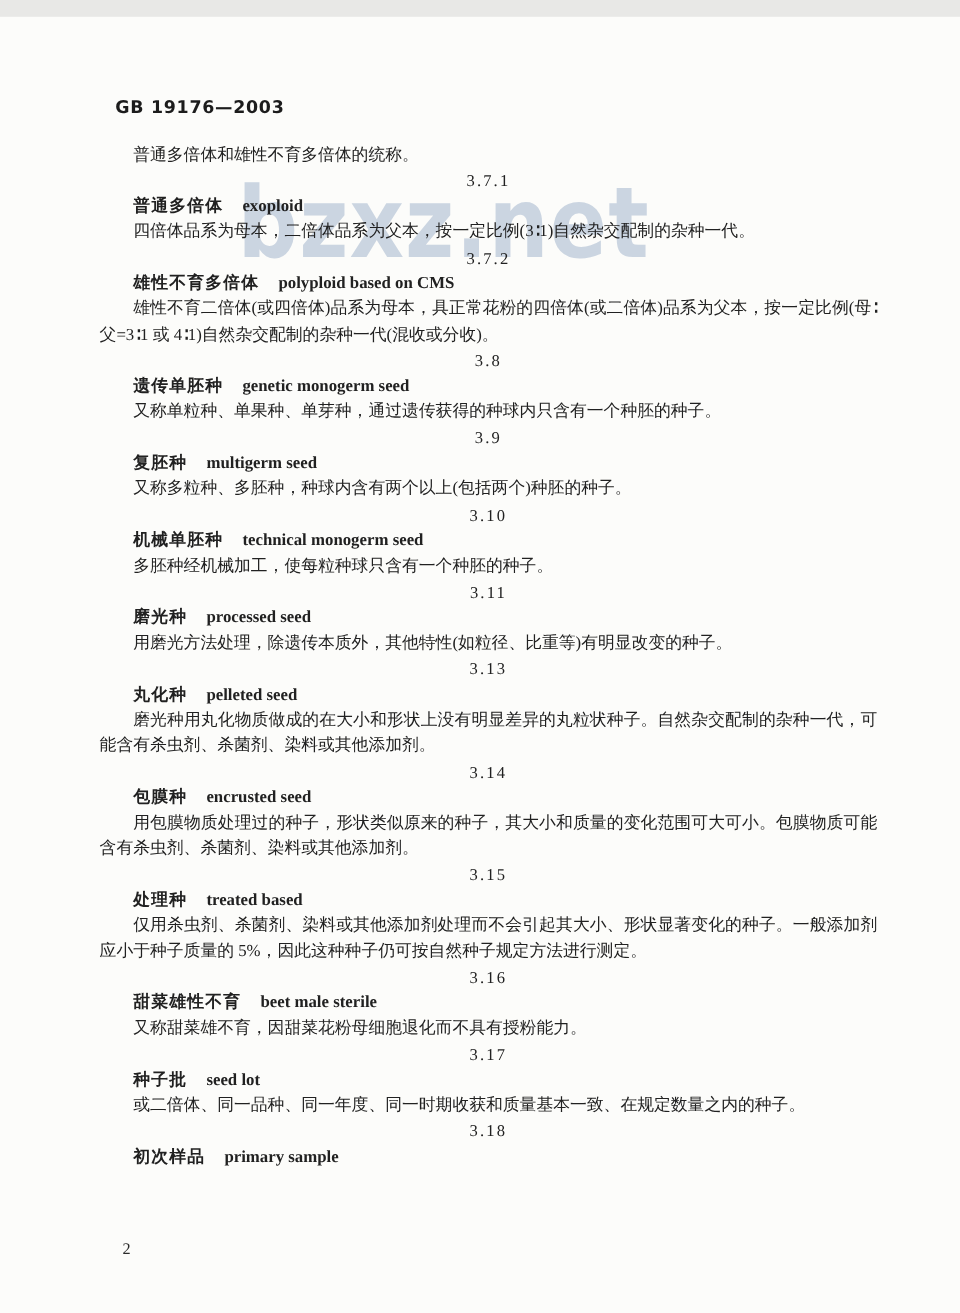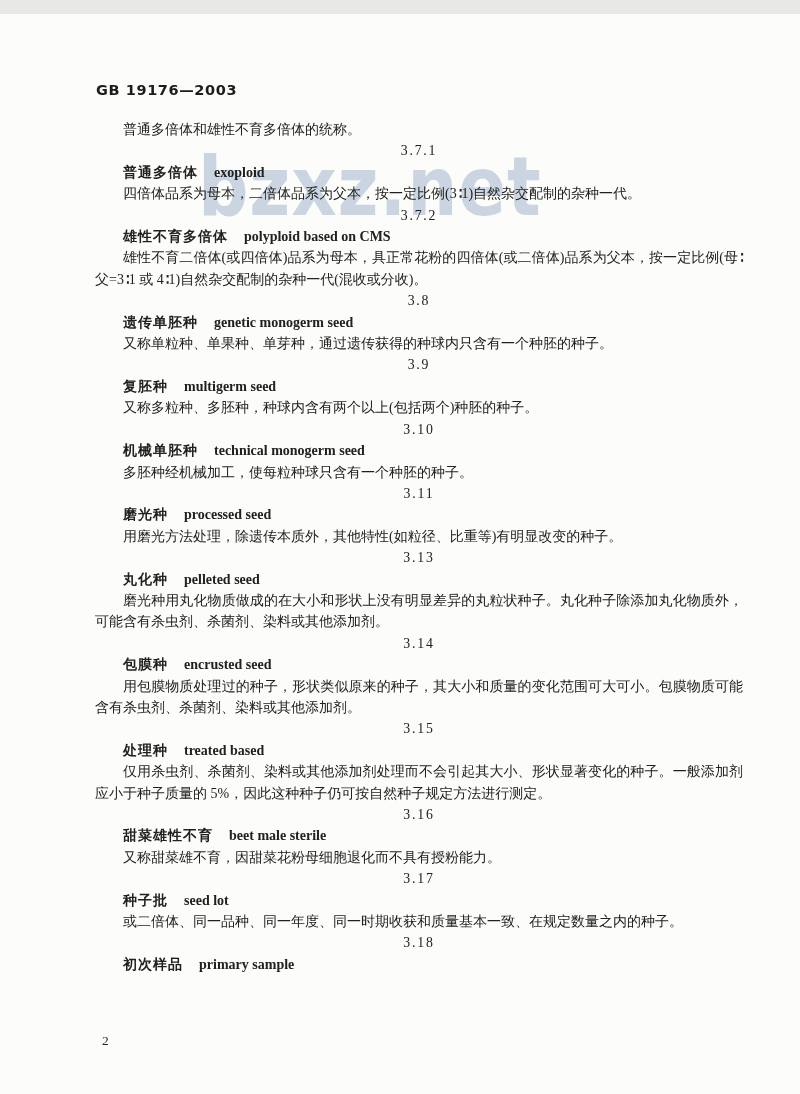--- a/index.html
+++ b/index.html
@@ -39,21 +39,21 @@
     line-height: 78px;
     letter-spacing: 1px;
     color: rgba(151, 172, 199, 0.48);
     transform: scaleX(0.86);
     transform-origin: left top;
     user-select: none;
     white-space: nowrap;
   }
   .content {
     position: absolute;
-    left: 95px;
+    left: 83px;
     top: 105px;
     z-index: 2;
     width: 648px;
     font-size: 14px;
     line-height: 21.4px;
     text-align: justify;
     text-justify: inter-ideograph;
   }
   .intro {
     margin: 0;
@@ -139,21 +139,21 @@
     <div class="section">
       <div class="sec-num">3.11</div>
       <div class="term-line"><span class="term-cn">磨光种</span><span class="term-en">processed seed</span></div>
       <p class="def">用磨光方法处理，除遗传本质外，其他特性(如粒径、比重等)有明显改变的种子。</p>
     </div>
 
 
     <div class="section">
       <div class="sec-num">3.13</div>
       <div class="term-line"><span class="term-cn">丸化种</span><span class="term-en">pelleted seed</span></div>
-      <p class="def">磨光种用丸化物质做成的在大小和形状上没有明显差异的丸粒状种子。丸化种子除添加丸化物质外，可能含有杀虫剂、杀菌剂、染料或其他添加剂。</p>
+      <p class="def">磨光种用丸化物质做成的在大小和形状上没有明显差异的丸粒状种子。自然杂交配制的杂种一代，可能含有杀虫剂、杀菌剂、染料或其他添加剂。</p>
     </div>
 
     <div class="section">
       <div class="sec-num">3.14</div>
       <div class="term-line"><span class="term-cn">包膜种</span><span class="term-en">encrusted seed</span></div>
       <p class="def">用包膜物质处理过的种子，形状类似原来的种子，其大小和质量的变化范围可大可小。包膜物质可能含有杀虫剂、杀菌剂、染料或其他添加剂。</p>
     </div>
 
     <div class="section">
       <div class="sec-num">3.15</div>

